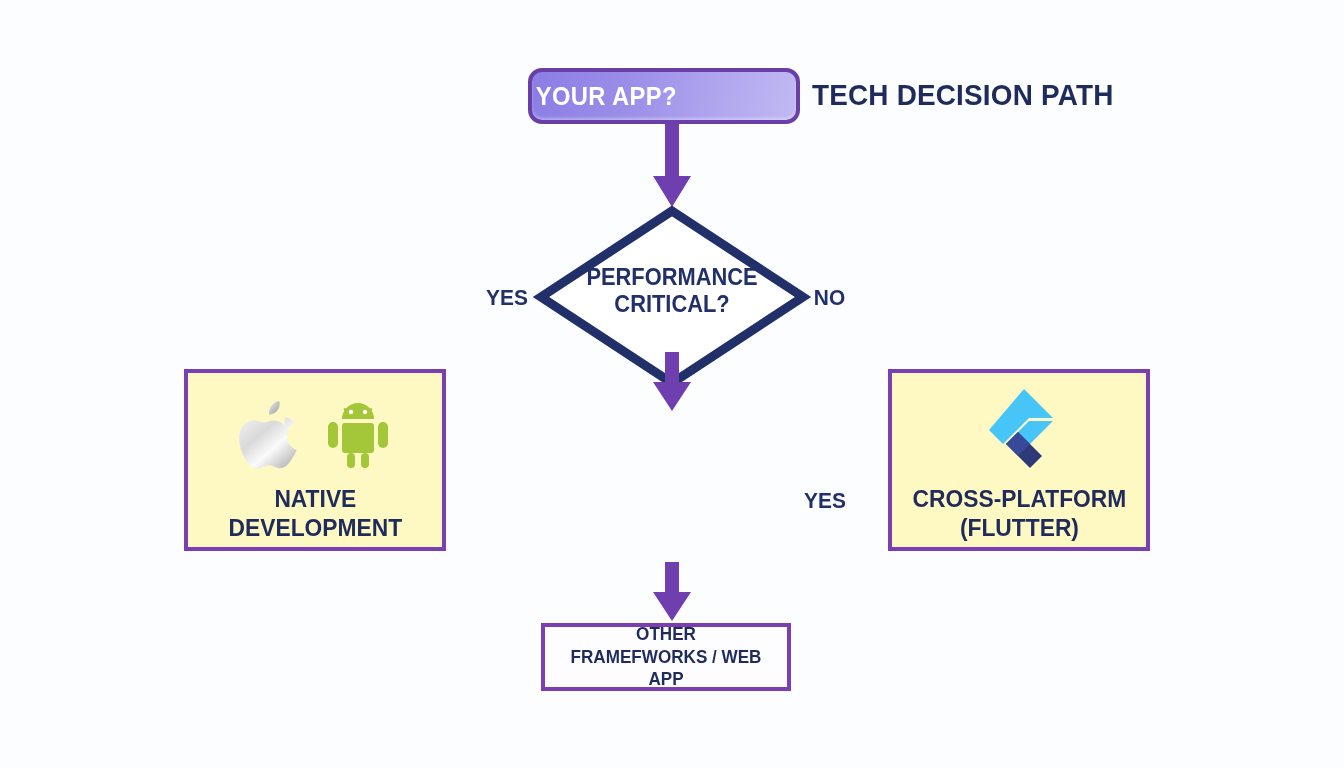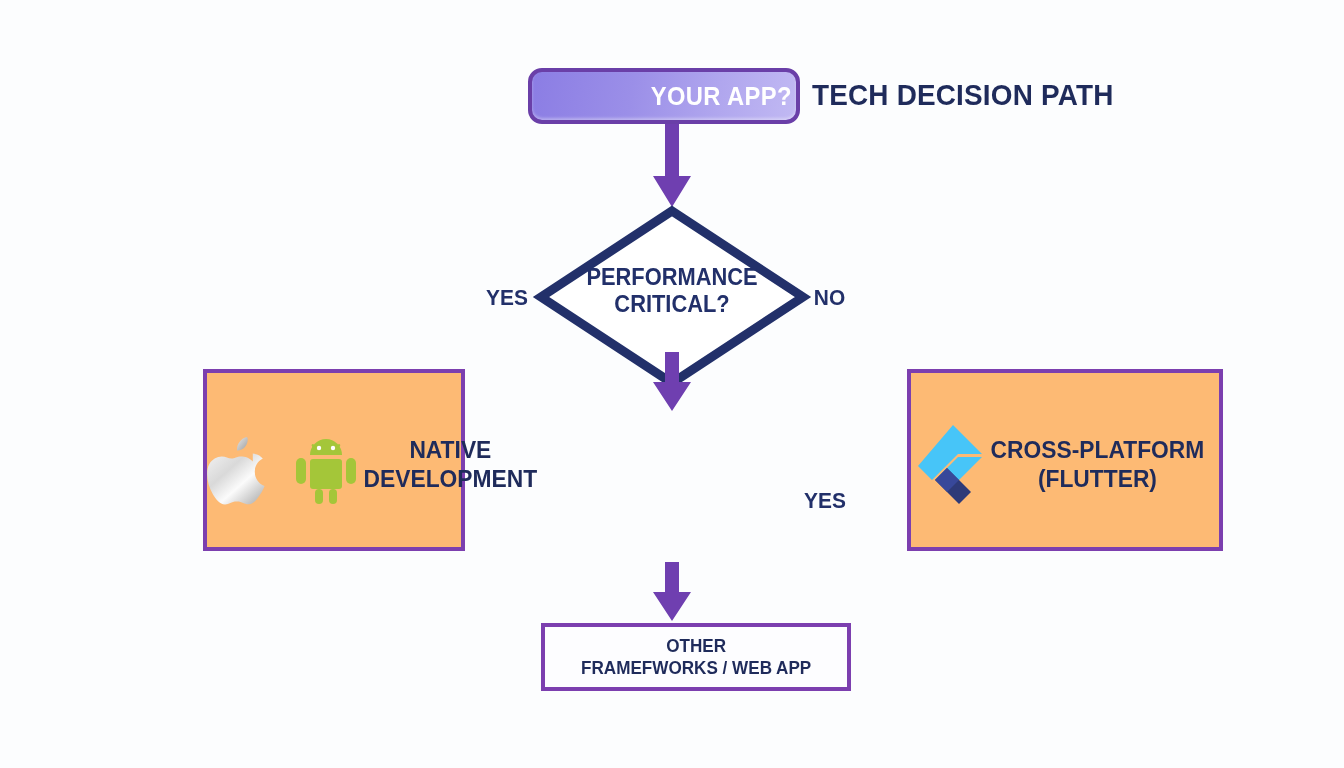--- a/index.html
+++ b/index.html
@@ -42,23 +42,22 @@
     left: 528px;
     top: 68px;
     width: 272px;
     height: 56px;
     border-radius: 14px;
     border: 4px solid #6a3fa8;
     background: linear-gradient(100deg, #8b7de4 0%, #9b8fe8 38%, #b0a6ee 70%, #c1b9f3 100%);
     box-sizing: border-box;
     display: flex;
     align-items: center;
-    justify-content: flex-end;
+    justify-content: flex-start;
     box-shadow: inset 0 -2px 3px rgba(255,255,255,0.35);
-    padding-left: 24px;
   }
   #start-label {
     color: #ffffff;
     font-size: 25px;
     font-weight: bold;
     letter-spacing: 0.4px;
     font-family: "Liberation Sans Narrow", "Liberation Sans", sans-serif;
     transform: scaleX(0.95);
   }
 
@@ -85,27 +84,26 @@
     font-weight: bold;
     font-family: "Liberation Sans Narrow", "Liberation Sans", sans-serif;
     transform: scaleX(0.95);
     white-space: nowrap;
   }
 
   
   .result-box {
     position: absolute;
     border: 4px solid #7c3faf;
-    background: #fdba74;
+    background: #fef9c3;
     box-sizing: border-box;
     display: flex;
-    flex-direction: row;
+    flex-direction: column;
     align-items: center;
     justify-content: flex-start;
-    margin-left: 19px;
   }
   .result-icons {
     display: flex;
     align-items: flex-end;
     justify-content: center;
     gap: 26px;
     height: 86px;
     margin-top: 16px;
   }
   .result-caption {
@@ -117,21 +115,21 @@
     font-family: "Liberation Sans Narrow", "Liberation Sans", sans-serif;
     transform: scaleX(0.95);
     margin-top: 10px;
   }
 
   
   #terminal-box {
     position: absolute;
     left: 541px;
     top: 623px;
-    width: 310px;
+    width: 250px;
     height: 68px;
     border: 4px solid #7c3faf;
     background: #fdfdff;
     box-sizing: border-box;
     display: flex;
     align-items: center;
     justify-content: center;
   }
   #terminal-text {
     color: #1f2b5b;
@@ -234,21 +232,21 @@
         </svg>
       </span>
 
     </div>
     <div class="result-caption">
       <div>NATIVE</div>
       <div>DEVELOPMENT</div>
     </div>
   </div>
 
-  <div class="result-box" style="left:888px; top:369px; width:316px; height:182px;">
+  <div class="result-box" style="left:888px; top:369px; width:262px; height:182px;">
     <div class="result-icons">
       <span>
         <svg width="74" height="84" viewBox="0 0 74 84">
           <polygon points="42,2 71,31 47,31 21,57 7,43" fill="#47c5f8"></polygon>
           <polygon points="47,34 71,34 48,57 24,57" fill="#47c5f8"></polygon>
           <polygon points="24,57 36,45 60,69 48,81" fill="#2e3a78"></polygon>
           <polygon points="36,45 48,57 36,69 24,57" fill="#3a4ba0" opacity="0.85"></polygon>
         </svg>
       </span>
     </div>

